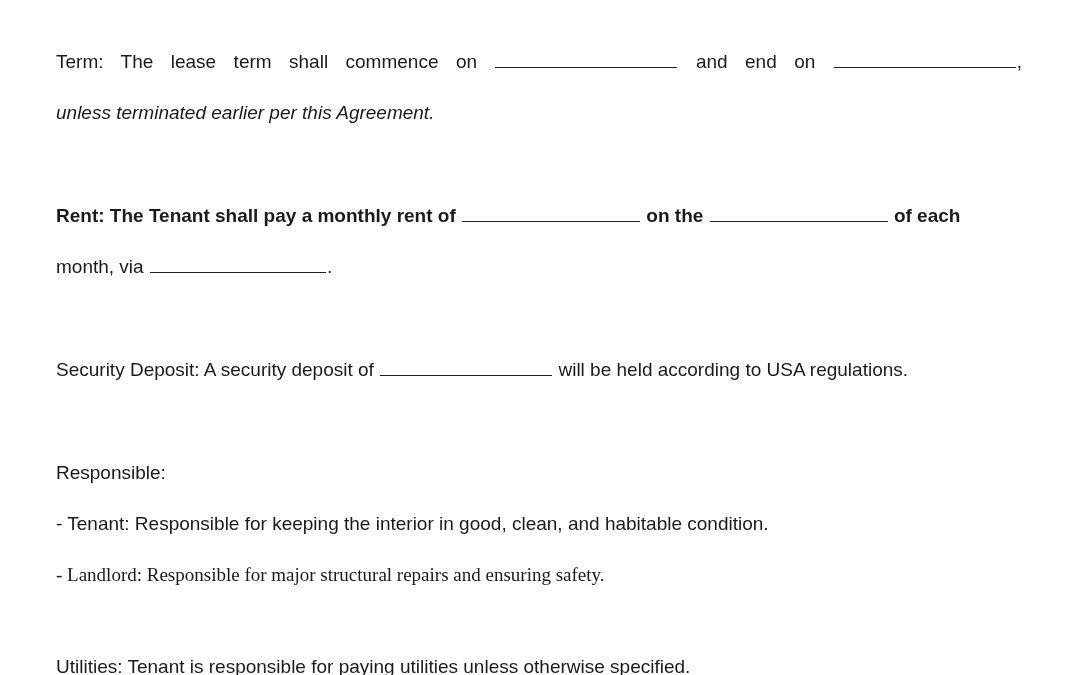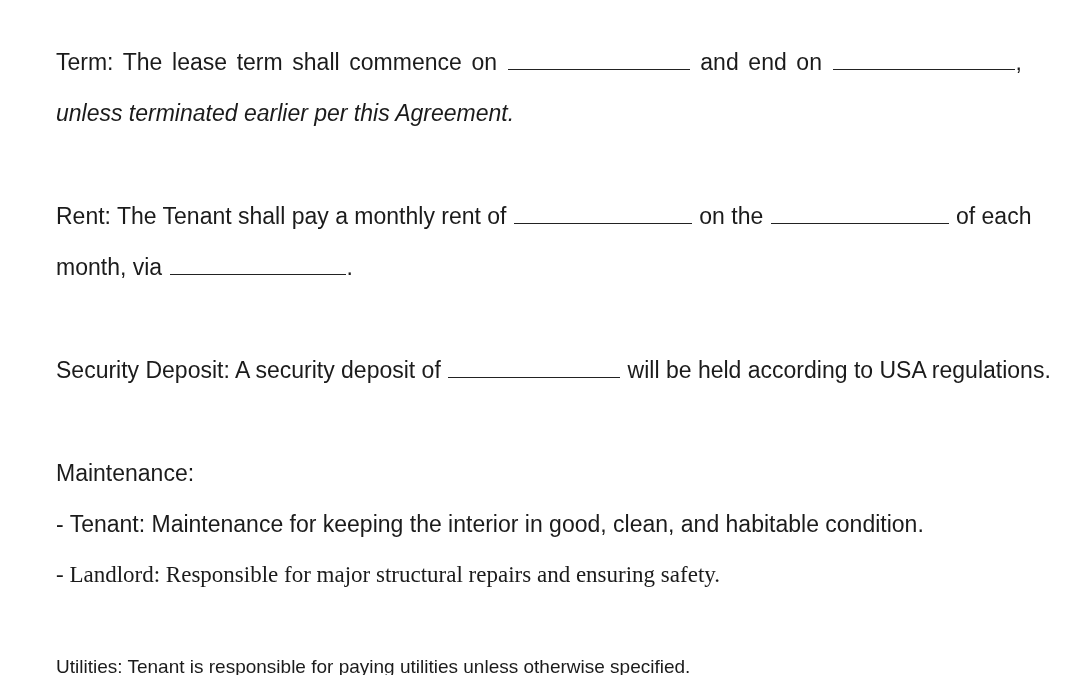--- a/index.html
+++ b/index.html
@@ -22,21 +22,21 @@
     height: 675px;
     background: #ffffff;
     overflow: hidden;
   }
 
   
   .line {
     position: absolute;
     left: 56px;
     width: 966px;
-    font-size: 23px;
+    font-size: 19px;
     line-height: 24px;
     white-space: nowrap;
   }
 
   
   .line.justified {
     white-space: normal;
     text-align: justify;
     text-align-last: justify;
   }
@@ -74,45 +74,45 @@
     <span>Term: The lease term shall commence on</span>
     <span class="blank w182"></span>
     <span>and end on</span>
     <span class="blank w182"></span><span>,</span>
   </div>
 
   <div class="line" style="top:101px;font-style:italic;">
     <span>unless terminated earlier per this Agreement.</span>
   </div>
 
-  <div class="line" style="top:204px;">
+  <div class="line" style="top:204px;font-weight:bold;">
     <span>Rent: The Tenant shall pay a monthly rent of</span>
     <span class="blank w178"></span>
     <span>on the</span>
     <span class="blank w178"></span>
     <span>of each</span>
   </div>
 
   <div class="line" style="top:358px;">
     <span>Security Deposit: A security deposit of</span>
     <span class="blank w172"></span>
     <span>will be held according to USA regulations.</span>
   </div>
 
   <div class="line" style="top:255px;">
     <span>month, via</span>
     <span class="blank w176"></span><span>.</span>
   </div>
 
   <div class="line" style="top:461px;">
-    <span>Maintenance:</span>
+    <span>Responsible:</span>
   </div>
 
   <div class="line" style="top:512px;">
-    <span>- Tenant: Maintenance for keeping the interior in good, clean, and habitable condition.</span>
+    <span>- Tenant: Responsible for keeping the interior in good, clean, and habitable condition.</span>
   </div>
 
   <div class="line" style="top:563px;font-family:Liberation Serif, serif;">
     <span>- Landlord: Responsible for major structural repairs and ensuring safety.</span>
   </div>
 
   <div class="clipped-line">
     <span>Utilities: Tenant is responsible for paying utilities unless otherwise specified.</span>
   </div>
 

